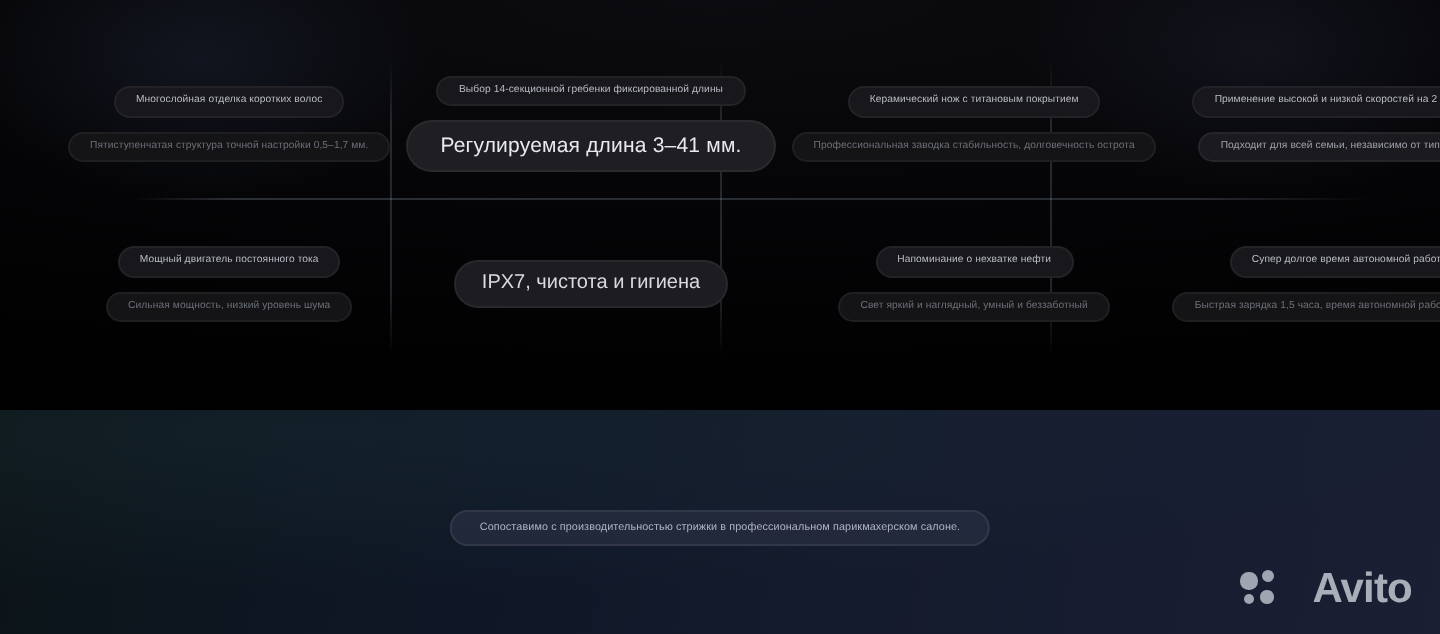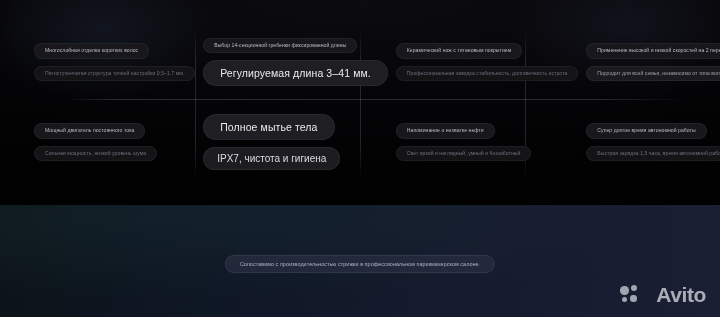--- a/index.html
+++ b/index.html
@@ -82,21 +82,21 @@
     width: 660px;
     height: 160px;
     display: grid;
     grid-template-columns: repeat(4, 1fr);
     grid-template-rows: repeat(2, 1fr);
   }
   .cell {
     position: relative;
     display: flex;
     flex-direction: column;
-    align-items: flex-start;
+    align-items: center;
     justify-content: center;
     gap: 7px;
     padding: 0 4px;
     box-sizing: border-box;
   }
 
   
   .vline {
     position: absolute;
     top: 30px;
@@ -253,21 +253,20 @@
       <span class="pill sm">Применение высокой и низкой скоростей на 2 передачи</span>
       <span class="pill sm mid">Подходит для всей семьи, независимо от типа волос.</span>
     </div>
 
     <div class="cell">
       <span class="pill sm">Мощный двигатель постоянного тока</span>
       <span class="pill sm dim">Сильная мощность, низкий уровень шума</span>
     </div>
 
     <div class="cell">
-      <span class="pill lg">Полное мытье тела</span>
       <span class="pill md">IPX7, чистота и гигиена</span>
     </div>
 
     <div class="cell">
       <span class="pill sm">Напоминание о нехватке нефти</span>
       <span class="pill sm dim">Свет яркий и наглядный, умный и беззаботный</span>
     </div>
 
     <div class="cell">
       <span class="pill sm">Супер долгое время автономной работы</span>

